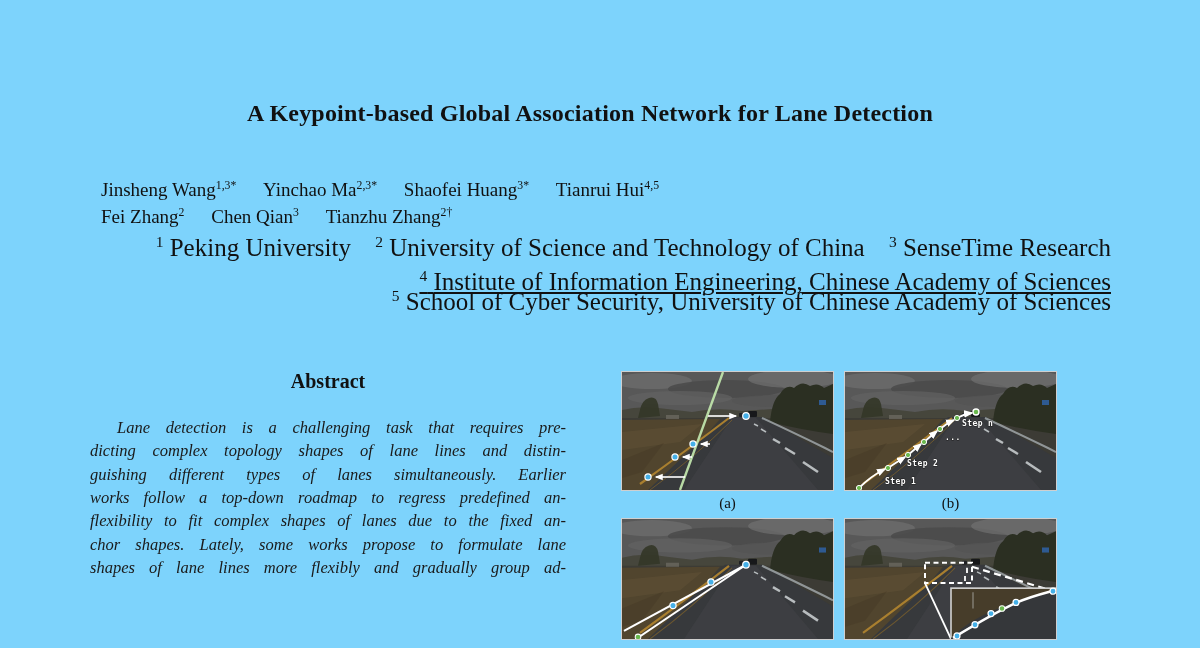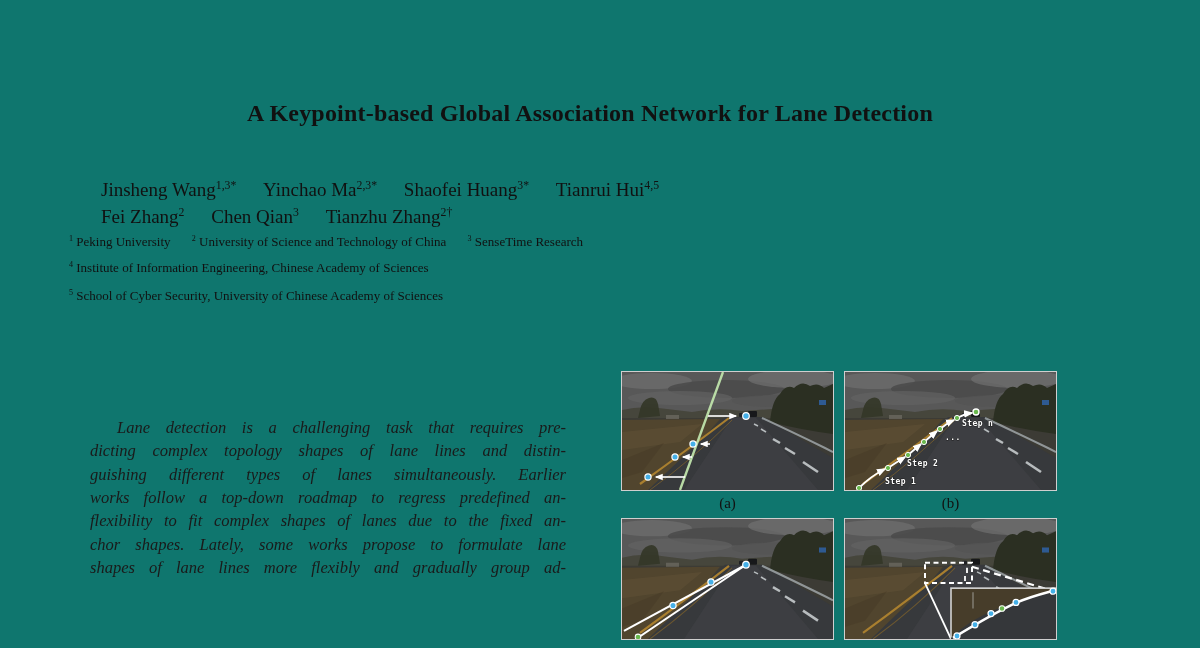--- a/index.html
+++ b/index.html
@@ -1,32 +1,32 @@
 <!DOCTYPE html>
 <html><head>
 <meta charset="utf-8">
 <style>
   html,body { margin:0; padding:0; background:#ffffff; }
   .page {
     position:relative; width:1200px; height:648px; overflow:hidden;
-    background:#0f766e; color:#111;
+    background:#7dd3fc; color:#111;
     font-family:"Liberation Serif","DejaVu Serif",serif;
   }
   .title {
     position:absolute; left:0; width:1180px; top:100px;
     text-align:center; font-size:24px; font-weight:bold; letter-spacing:0.2px;
   }
   .authors-row { position:absolute; left:90px; width:1000px; text-align:left; font-size:19px; }
   .authors-row-1 { top:179px; }
   .authors-row-2 { top:206px; }
   .author { margin:0 11px; white-space:nowrap; }
   sup { font-size:62%; line-height:0; }
-  .affil-row { position:absolute; left:60px; width:1060px; text-align:left; font-size:13px; }
+  .affil-row { position:absolute; left:60px; width:1060px; text-align:right; font-size:25px; }
   .affil-row-1 { top:234px; }
-  .affil-row-2 { top:260px; }
+  .affil-row-2 { top:268px;text-decoration:underline; }
   .affil-row-3 { top:288px; }
   .affil { margin:0 9px; white-space:nowrap; }
   .abstract-heading {
     position:absolute; left:90px; width:476px; top:370px;
     text-align:center; font-size:20px; font-weight:bold;
   }
   .abstract-body {
     position:absolute; left:90px; width:476px; top:416px;
     font-style:italic; font-size:16.5px; line-height:23.35px; color:#1a1a1a;
   }
@@ -111,20 +111,21 @@
     <span class="affil"><sup>2</sup> <span>University of Science and Technology of China</span></span>
     <span class="affil"><sup>3</sup> <span>SenseTime Research</span></span>
   </div>
   <div class="affil-row affil-row-2">
     <span class="affil"><sup>4</sup> <span>Institute of Information Engineering, Chinese Academy of Sciences</span></span>
   </div>
   <div class="affil-row affil-row-3">
     <span class="affil"><sup>5</sup> <span>School of Cyber Security, University of Chinese Academy of Sciences</span></span>
   </div>
 
+  <div class="abstract-heading">Abstract</div>
   <div class="abstract-body">
     <div class="aline aline-first">Lane detection is a challenging task that requires pre-</div>
     <div class="aline">dicting complex topology shapes of lane lines and distin-</div>
     <div class="aline">guishing different types of lanes simultaneously. Earlier</div>
     <div class="aline">works follow a top-down roadmap to regress predefined an-</div>
     <div class="aline">flexibility to fit complex shapes of lanes due to the fixed an-</div>
     <div class="aline">chor shapes. Lately, some works propose to formulate lane</div>
     <div class="aline">shapes of lane lines more flexibly and gradually group ad-</div>
   </div>
 

